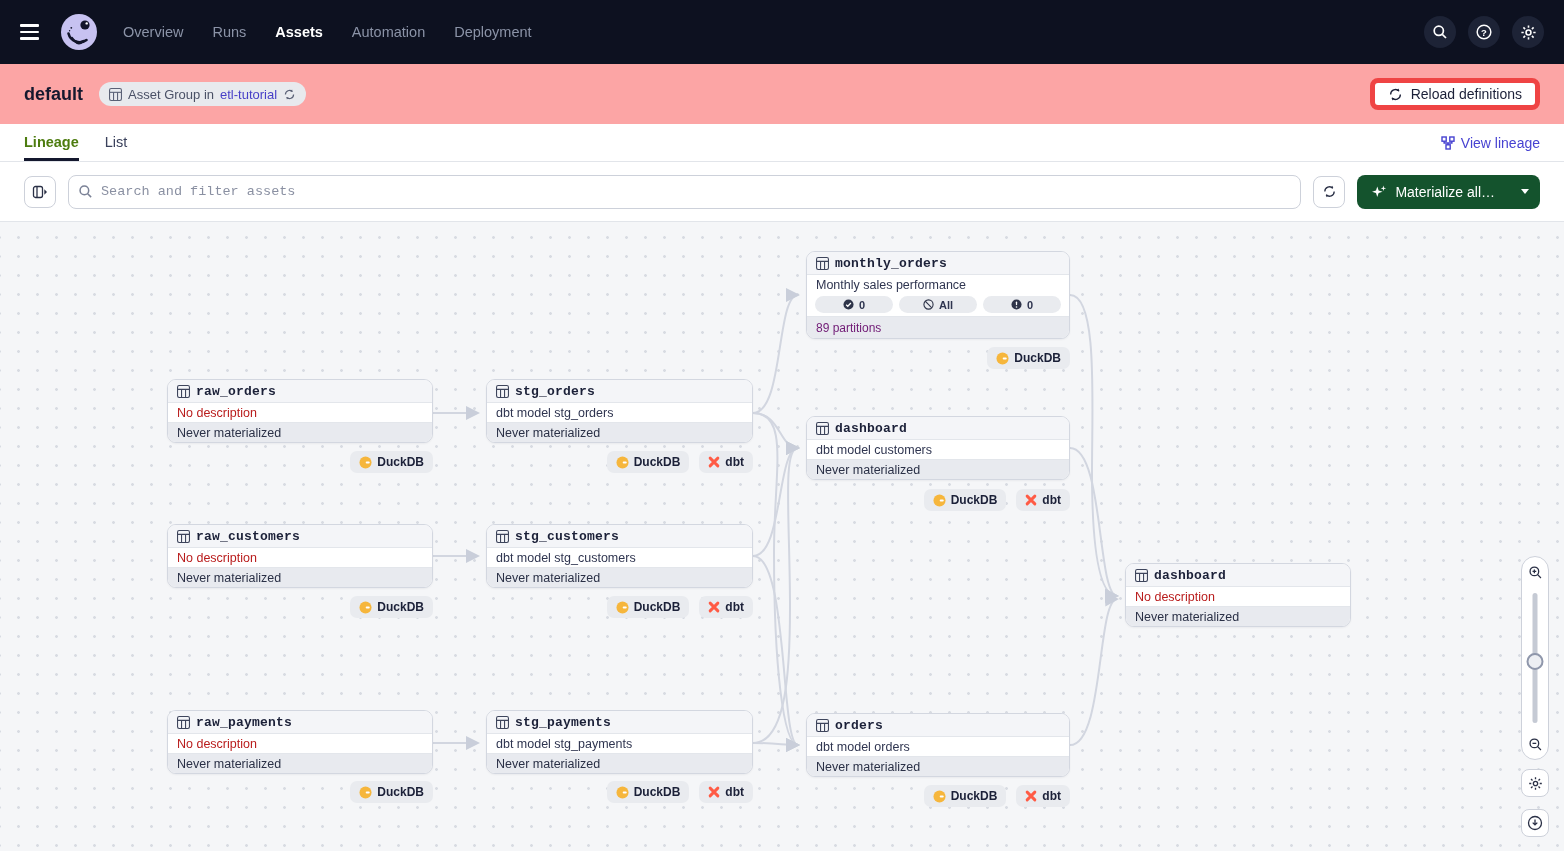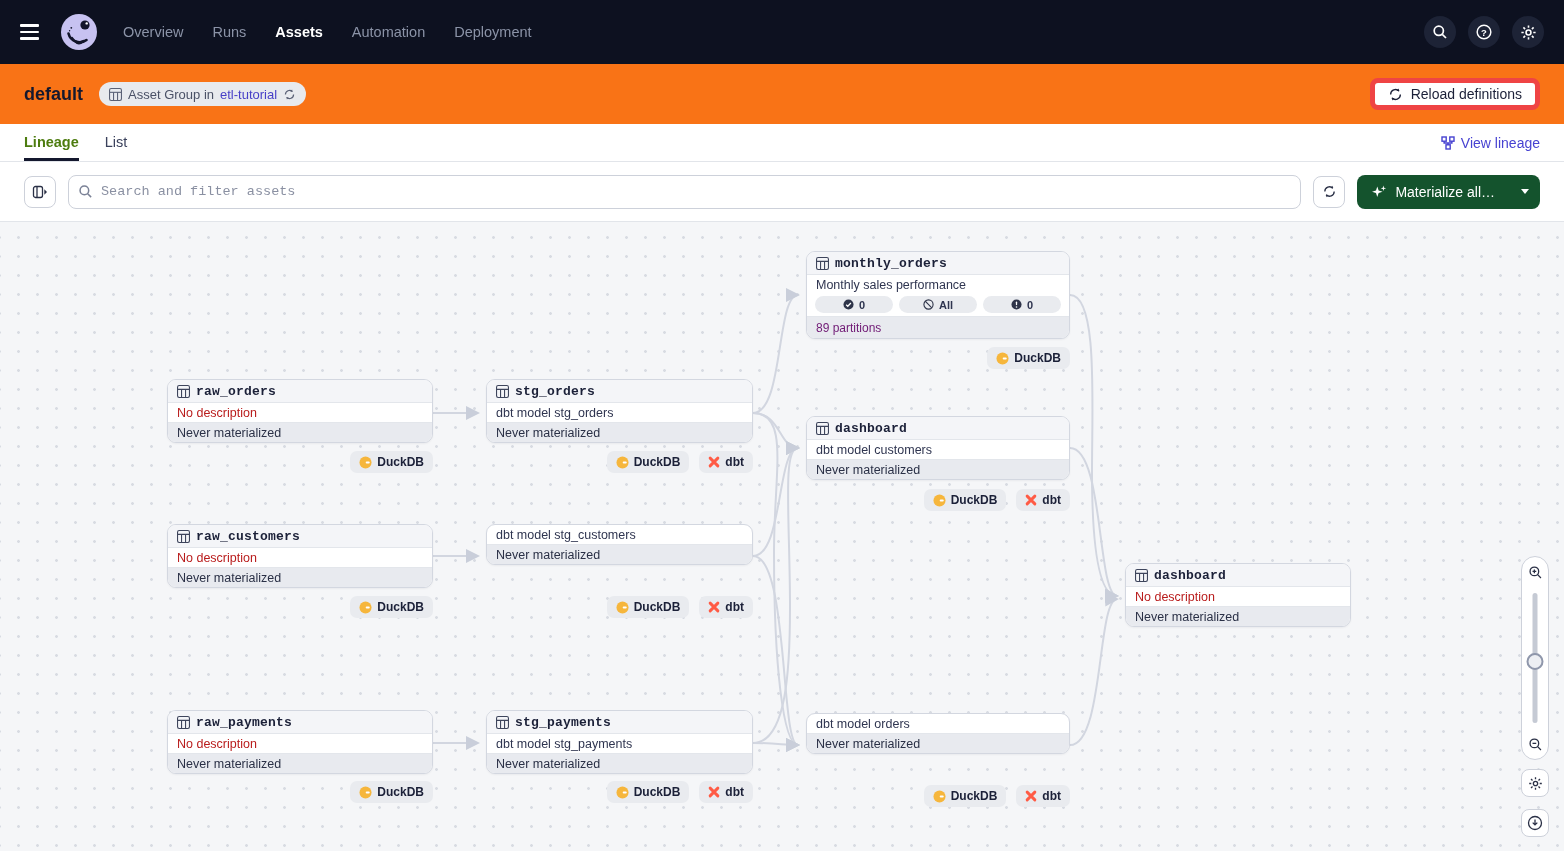--- a/index.html
+++ b/index.html
@@ -11,21 +11,21 @@
   .hamburger { width:28px; height:28px; display:flex; flex-direction:column; justify-content:center; gap:4px; cursor:pointer; background:none; border:none; }
   .hamburger span { display:block; width:19px; height:2.4px; background:#fff; border-radius:1px; }
   .logo { margin-left:13px; width:36px; height:36px; flex:0 0 auto; }
   .nav-items { display:flex; align-items:flex-end; gap:29px; margin-left:26px; }
   .nav-item { font-size:14.5px; color:#8B93A7; font-weight:500; text-decoration:none; cursor:pointer; }
   .nav-item.active { color:#fff; font-weight:700; }
   .nav-right { margin-left:auto; display:flex; align-items:center; gap:12px; }
   .nav-icon-btn { width:32px; height:32px; border-radius:50%; background:#1D2336; border:none; display:flex; align-items:center; justify-content:center; cursor:pointer; }
 
   
-  .page-header { height:60px; display:flex; align-items:center; padding:0 24px; background:#f97316; }
+  .page-header { height:60px; display:flex; align-items:center; padding:0 24px; background:#fca5a5; }
   .page-title { font-size:18px; font-weight:700; color:#14182E; }
   .group-badge { margin-left:16px; height:24px; background:#E8EAEE; border-radius:12px; display:flex; align-items:center; gap:6px; padding:0 10px; font-size:13px; color:#4A5166; }
   .group-badge a { color:#473FC7; text-decoration:none; cursor:pointer; }
   .reload-btn { margin-left:auto; height:32px; background:#fff; border:5px solid #ef4444; border-radius:8px; display:flex; align-items:center; gap:8px; padding:0 13px; font-size:14px; color:#1B2038; font-family:inherit; cursor:pointer; }
 
   
   .tabs-row { height:38px; display:flex; align-items:stretch; padding:0 24px; border-bottom:1px solid #E2E5EA; }
   .tab { display:flex; align-items:center; margin-right:26px; font-size:14.5px; color:#3A415C; border-bottom:3px solid transparent; padding-top:2px; cursor:pointer; }
   .tab.active { color:#4d7c0f; font-weight:700; border-bottom-color:#14182E; }
   .view-lineage { margin-left:auto; display:flex; align-items:center; gap:6px; font-size:14px; color:#4742D1; cursor:pointer; text-decoration:none; }
@@ -314,20 +314,29 @@
           <line x1="4.2" y1="4" x2="4.2" y2="11.5"></line>
           <line x1="7.9" y1="4" x2="7.9" y2="11.5"></line>
         </svg>
         <span class="node-title">raw_customers</span>
       </div>
     <div class="node-desc muted">No description</div>
     <div class="node-status">Never materialized</div>
   </div>
 
   <div class="node" style="left:486px; top:302px; width:267px;">
+    <div class="node-header">
+        <svg width="13" height="13" viewBox="0 0 12 12" stroke="currentColor" fill="none">
+          <rect x="0.5" y="0.5" width="11" height="11" rx="1.5"></rect>
+          <line x1="0.5" y1="4" x2="11.5" y2="4"></line>
+          <line x1="4.2" y1="4" x2="4.2" y2="11.5"></line>
+          <line x1="7.9" y1="4" x2="7.9" y2="11.5"></line>
+        </svg>
+        <span class="node-title">stg_customers</span>
+      </div>
     <div class="node-desc">dbt model stg_customers</div>
     <div class="node-status">Never materialized</div>
   </div>
 
   <div class="node" style="left:1125px; top:341px; width:226px;">
     <div class="node-header">
         <svg width="13" height="13" viewBox="0 0 12 12" stroke="currentColor" fill="none">
           <rect x="0.5" y="0.5" width="11" height="11" rx="1.5"></rect>
           <line x1="0.5" y1="4" x2="11.5" y2="4"></line>
           <line x1="4.2" y1="4" x2="4.2" y2="11.5"></line>
@@ -361,20 +370,29 @@
           <line x1="4.2" y1="4" x2="4.2" y2="11.5"></line>
           <line x1="7.9" y1="4" x2="7.9" y2="11.5"></line>
         </svg>
         <span class="node-title">stg_payments</span>
       </div>
     <div class="node-desc">dbt model stg_payments</div>
     <div class="node-status">Never materialized</div>
   </div>
 
   <div class="node" style="left:806px; top:491px; width:264px;">
+    <div class="node-header">
+        <svg width="13" height="13" viewBox="0 0 12 12" stroke="currentColor" fill="none">
+          <rect x="0.5" y="0.5" width="11" height="11" rx="1.5"></rect>
+          <line x1="0.5" y1="4" x2="11.5" y2="4"></line>
+          <line x1="4.2" y1="4" x2="4.2" y2="11.5"></line>
+          <line x1="7.9" y1="4" x2="7.9" y2="11.5"></line>
+        </svg>
+        <span class="node-title">orders</span>
+      </div>
     <div class="node-desc">dbt model orders</div>
     <div class="node-status">Never materialized</div>
   </div>
 
   <div class="badges-row" style="left:806px; top:125px; width:264px;">
     <div class="asset-badge">
         <svg width="13" height="13" viewBox="0 0 14 14">
           <circle cx="7" cy="7" r="6.5" fill="#F6B63C"></circle>
           <rect x="7.2" y="5.9" width="4.4" height="2.2" rx="1.1" fill="#fff"></rect>
         </svg>

